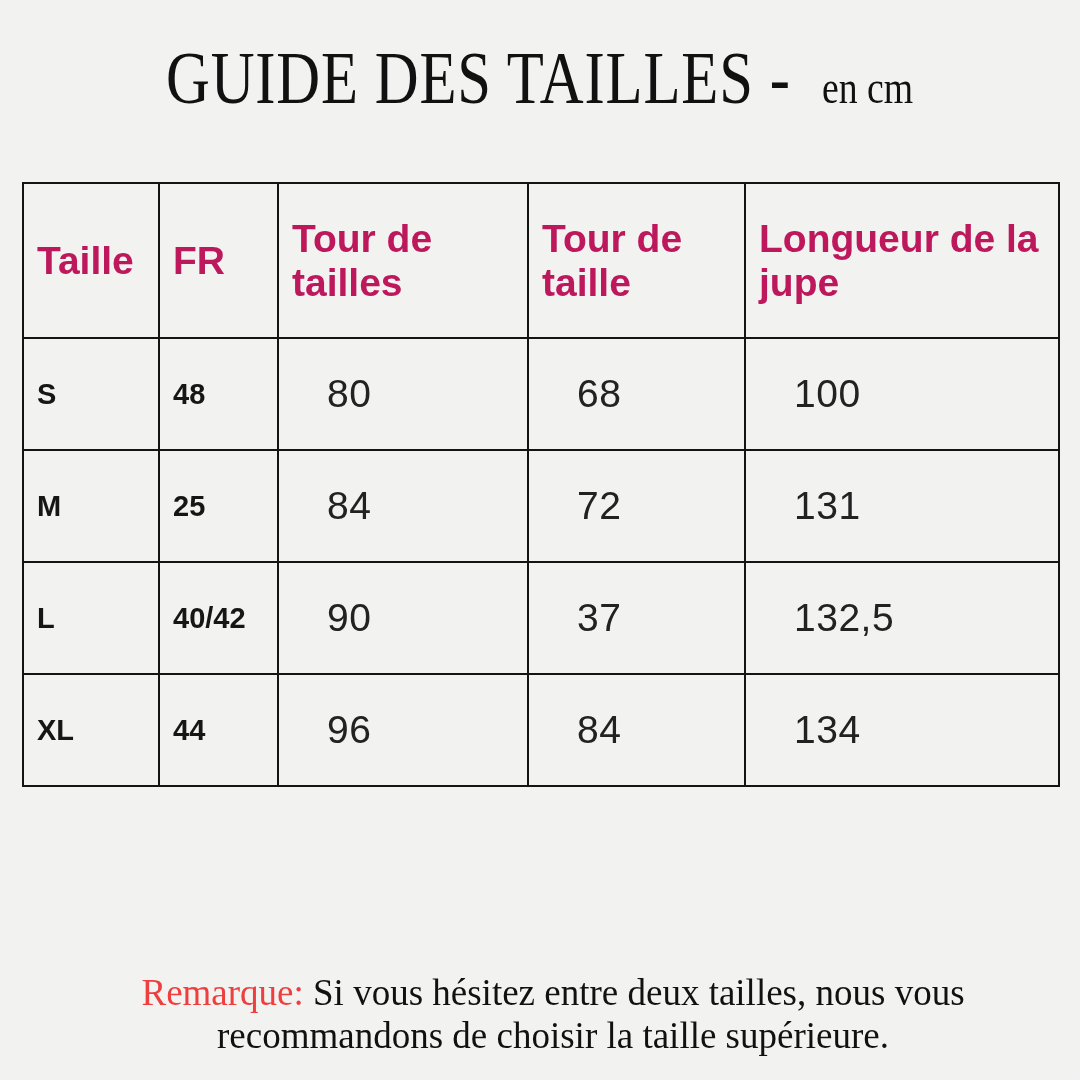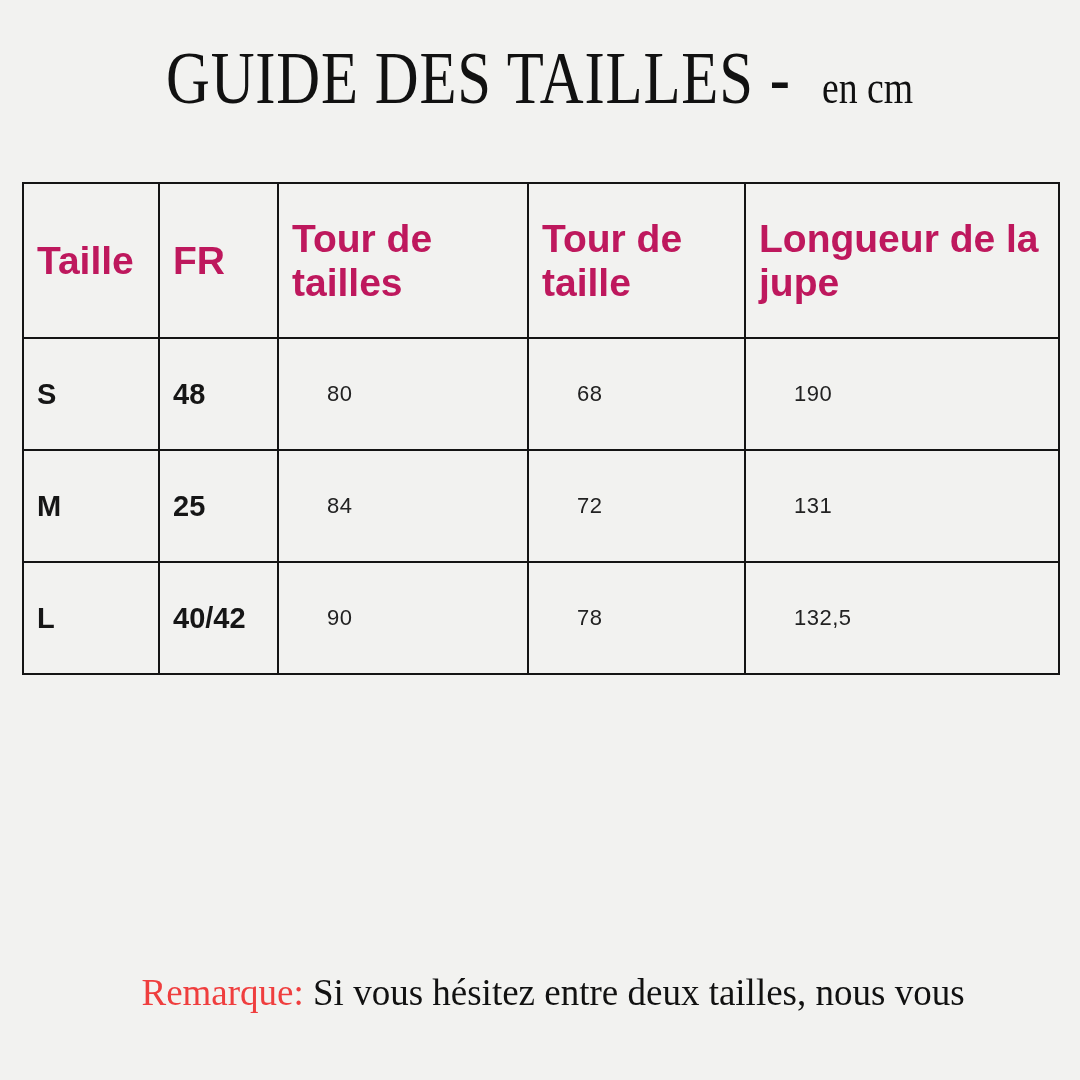--- a/index.html
+++ b/index.html
@@ -63,21 +63,21 @@
     font-weight: 700;
     color: #be185d;
     margin-left: 37px;
   }
   .size-table td.cell-bold {
     font-size: 29px;
     font-weight: 700;
     color: #161616;
   }
   .size-table td.cell-val {
-    font-size: 22px;
+    font-size: 39px;
     font-weight: 400;
     color: #222222;
     letter-spacing: 0.5px;
     padding-left: 48px;
   }
   
   .note {
     position: absolute;
     top: 972px; left: 10px; right: 0;
     text-align: center;
@@ -115,35 +115,43 @@
       <th>Tour de taille</th>
       <th>Longueur de la jupe</th>
     </tr>
   </thead>
   <tbody>
     <tr>
       <td class="cell-bold">S</td>
       <td class="cell-bold">48</td>
       <td class="cell-val">80</td>
       <td class="cell-val">68</td>
-      <td class="cell-val">190</td>
+      <td class="cell-val">100</td>
     </tr>
     <tr>
       <td class="cell-bold">M</td>
       <td class="cell-bold">25</td>
       <td class="cell-val">84</td>
       <td class="cell-val">72</td>
       <td class="cell-val">131</td>
     </tr>
     <tr>
       <td class="cell-bold">L</td>
       <td class="cell-bold">40/42</td>
       <td class="cell-val">90</td>
-      <td class="cell-val">78</td>
+      <td class="cell-val">37</td>
       <td class="cell-val">132,5</td>
+    </tr>
+    <tr>
+      <td class="cell-bold">XL</td>
+      <td class="cell-bold">44</td>
+      <td class="cell-val">96</td>
+      <td class="cell-val">84</td>
+      <td class="cell-val">134</td>
     </tr>
   </tbody>
 </table>
 
 <div class="note">
   <span class="note-label">Remarque:</span>
   <span>Si vous hésitez entre deux tailles, nous vous</span>
+  <span class="note-line2">recommandons de choisir la taille supérieure.</span>
 </div>
 
 </body></html>

